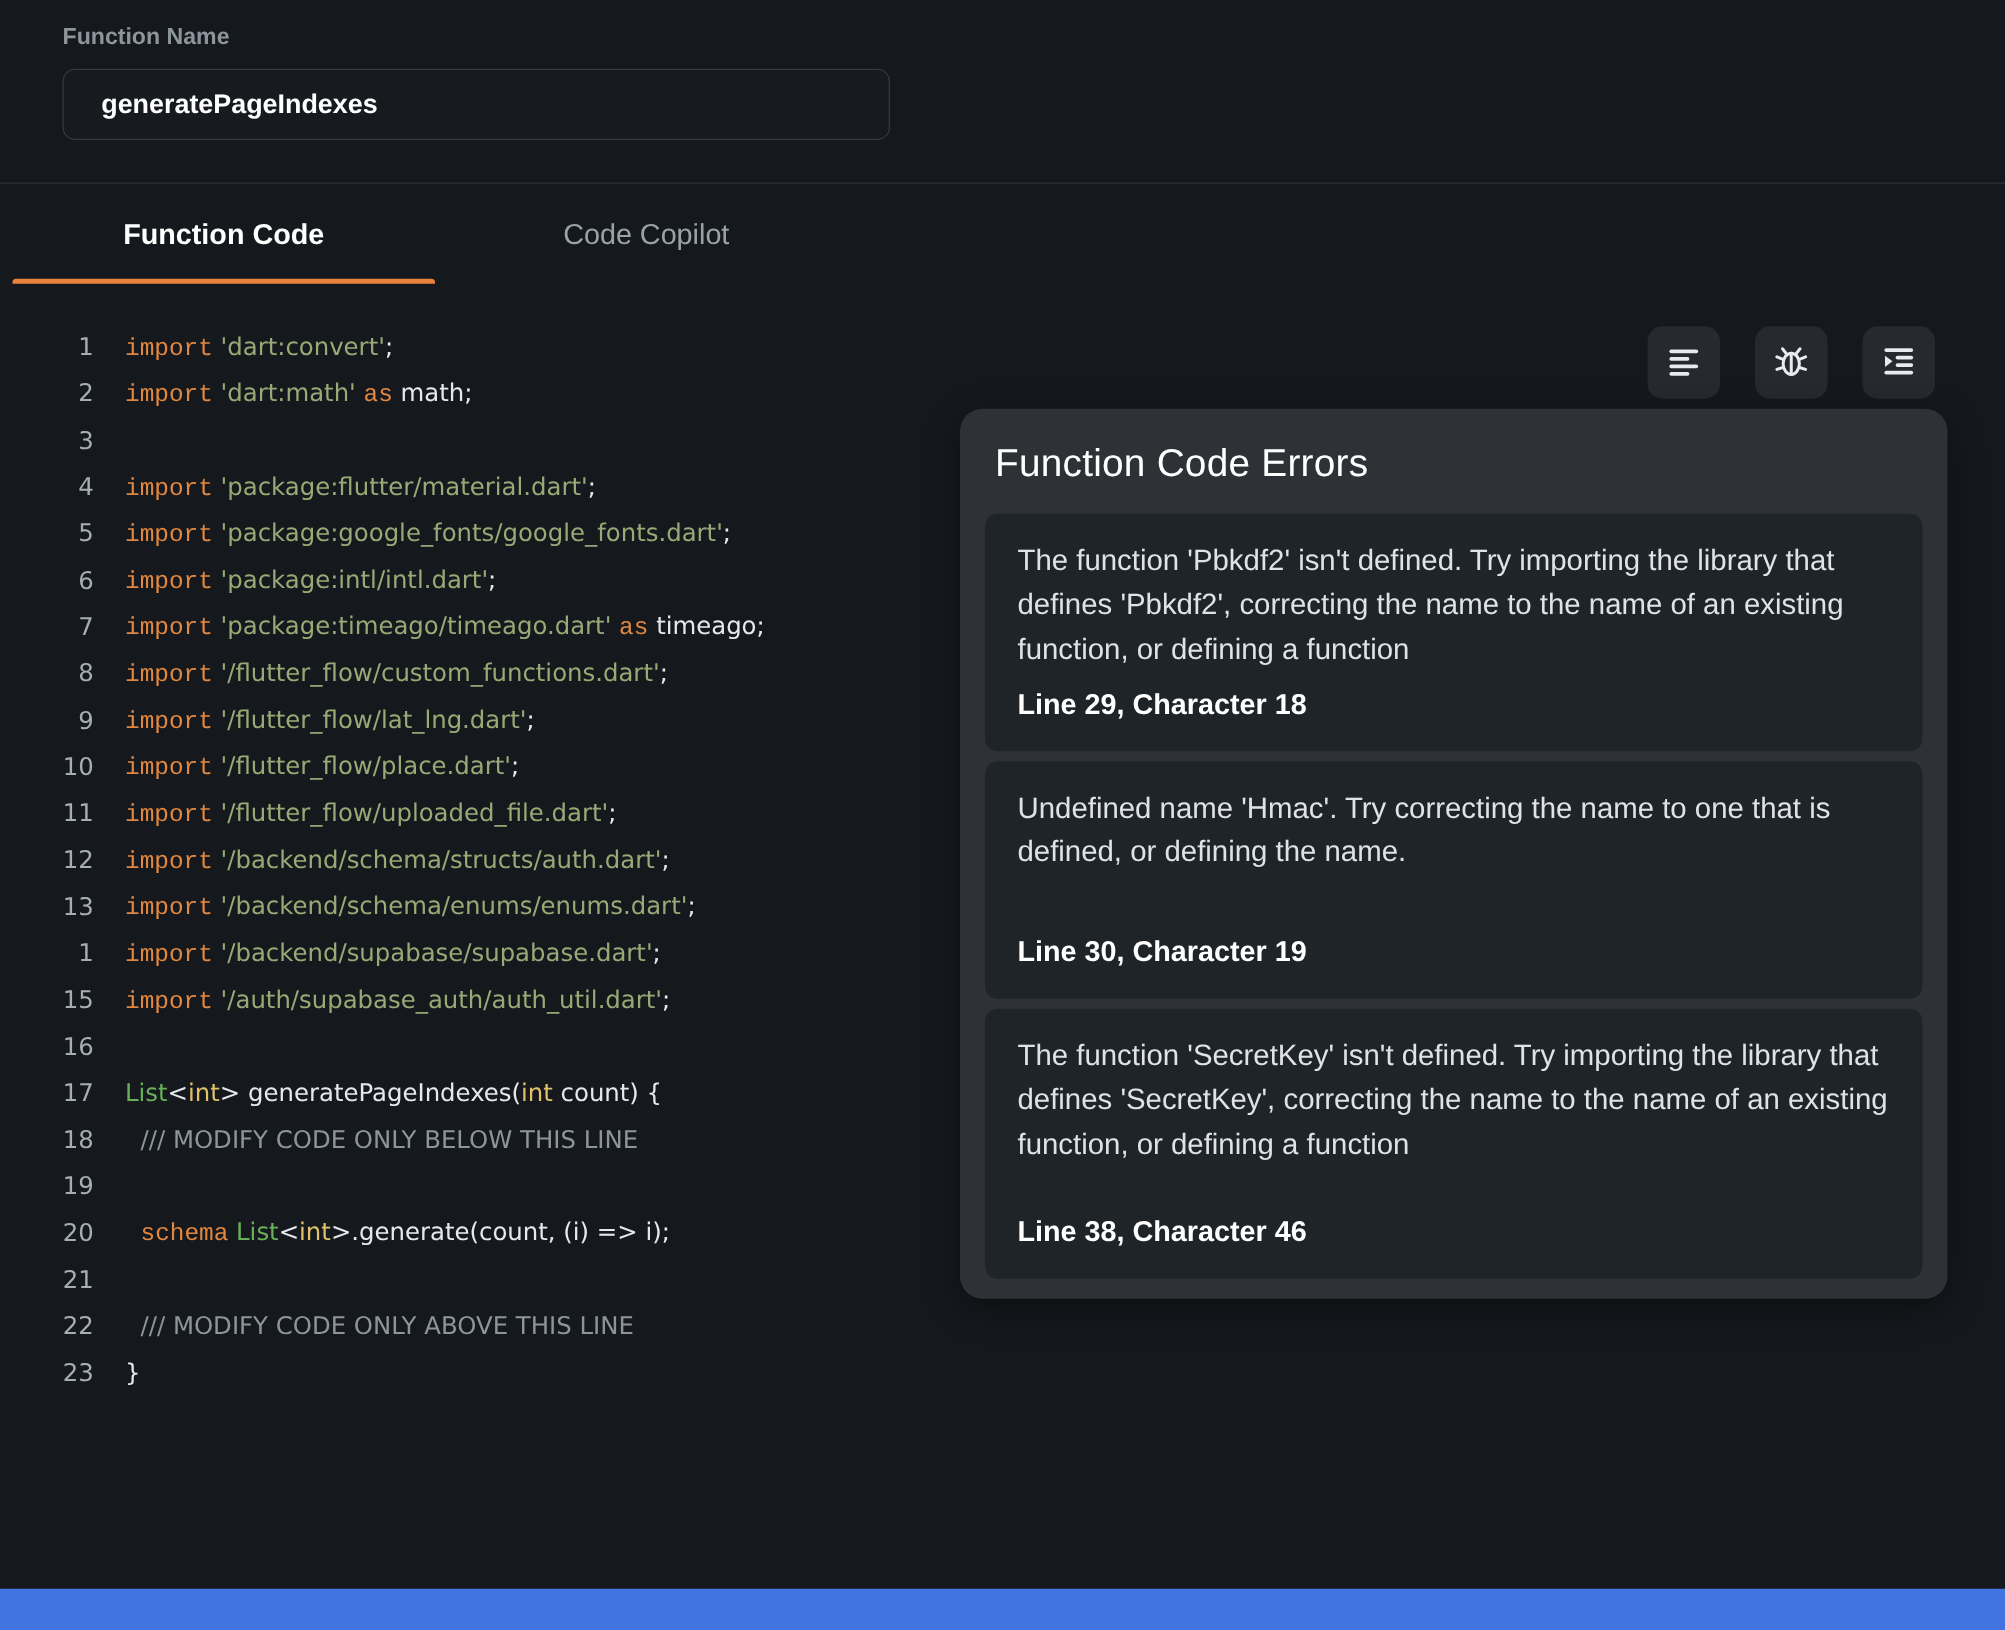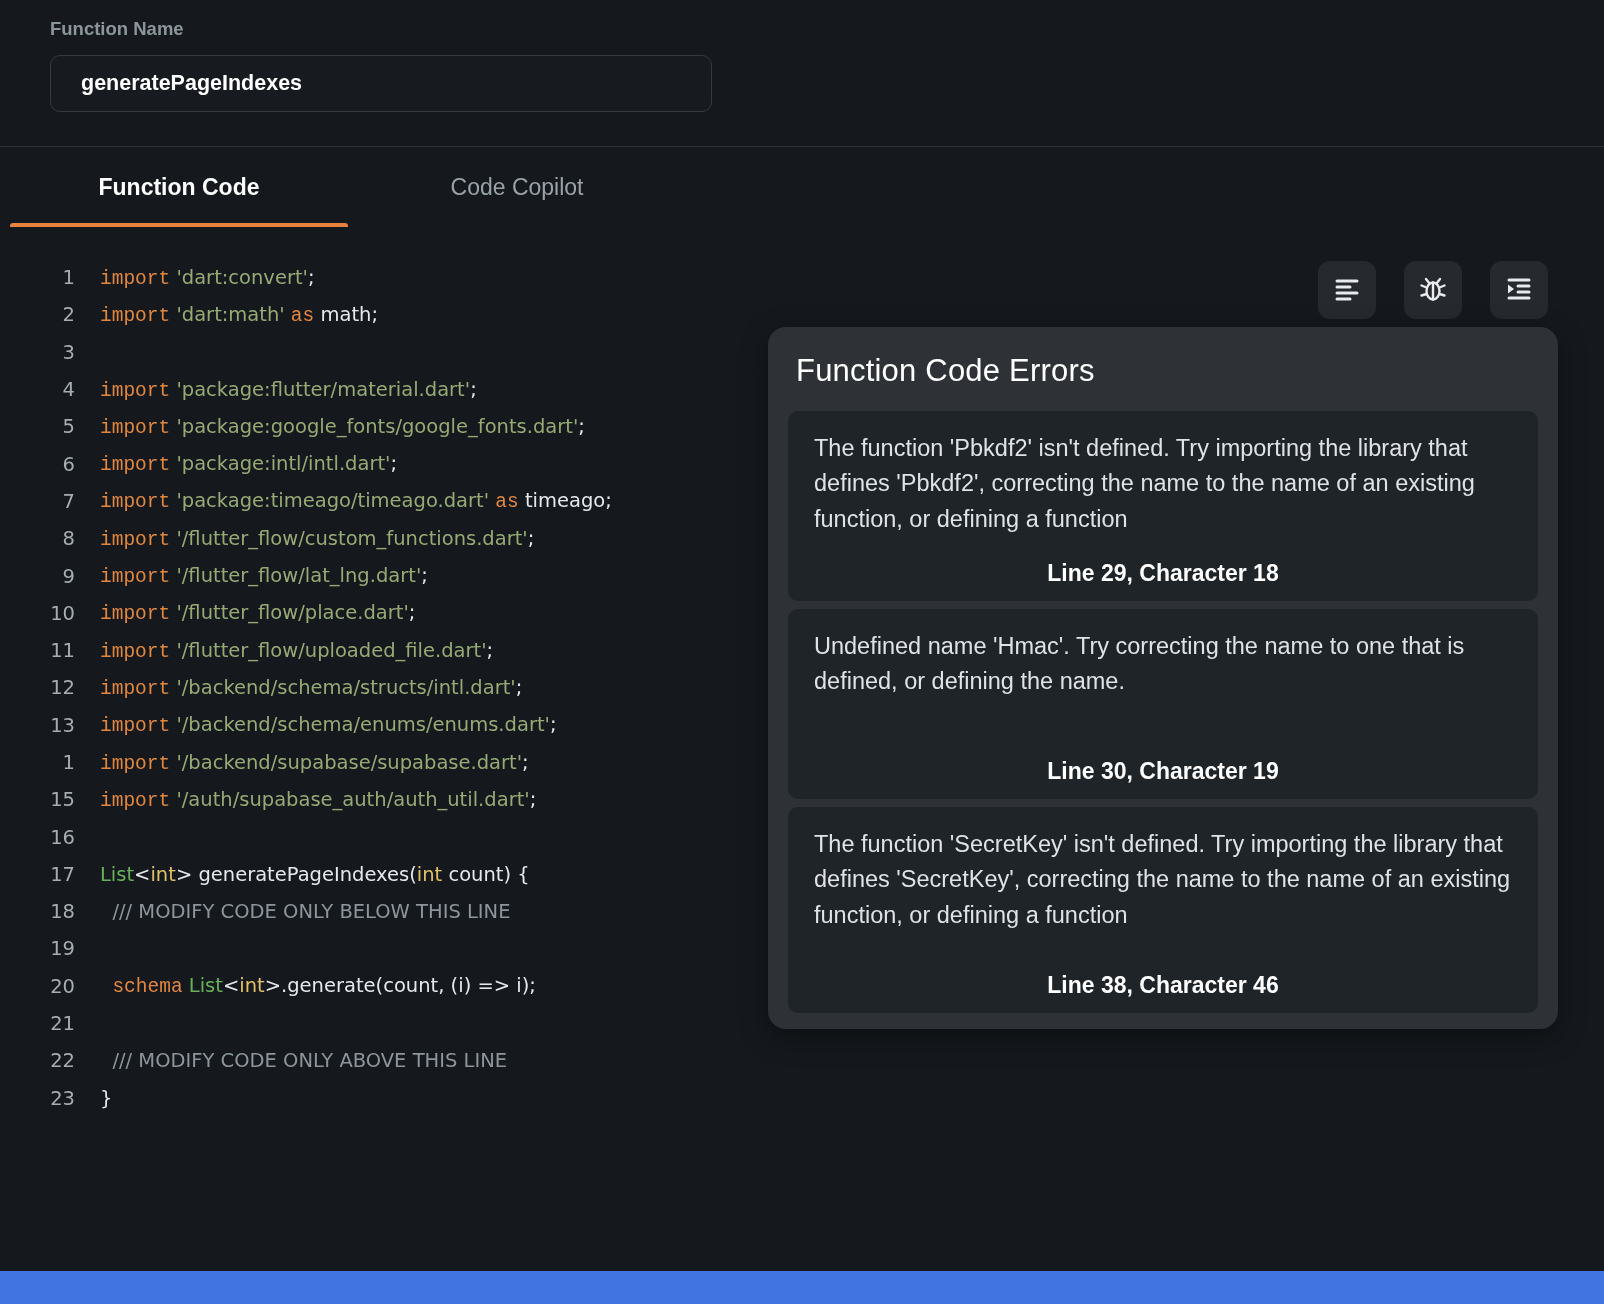--- a/index.html
+++ b/index.html
@@ -48,26 +48,26 @@
     display:flex; align-items:center; justify-content:center; cursor:pointer;
   }
 
   .errors-panel {
     position:absolute; left:768px; top:100px; width:790px;
     background:#2e3237; border-radius:18px; padding:26px 20px 16px;
     box-shadow:0 8px 28px rgba(0,0,0,.4);
   }
   .errors-title { font-size:31px; font-weight:400; color:#fff; margin:0 0 22px 8px; letter-spacing:.2px; }
   .error-card {
-    background:#1f2428; border-radius:10px; padding:20px 26px 14px;
+    background:#1f2428; border-radius:10px; padding:20px 26px 24px;
     margin-bottom:8px; min-height:190px; display:flex; flex-direction:column;
   }
   .error-card:last-child { margin-bottom:0;gap:27px; }
   .error-message { font-size:23.5px; line-height:1.5; color:#dfe2e6; }
-  .error-location { margin-top:auto; padding-top:12px; font-size:23px; font-weight:700; color:#fff; text-align:center; }
+  .error-location { margin-top:auto; padding-top:12px; font-size:23px; font-weight:700; color:#fff; text-align:left; }
 
   .footer-bar { position:absolute; left:0; bottom:0; width:100%; height:33px; background:var(--footer,#4173e1); cursor:pointer; }
 </style>
 </head>
 <body>
 
 <div class="top-section">
   <label class="field-label">Function Name</label>
   <div class="name-input">
     <span>generatePageIndexes</span>
@@ -124,21 +124,21 @@
       <div class="code-row">
         <span class="gutter">10</span>
         <span class="code-text"><span class="tok-kw">import</span><span class="tok-pln"> </span><span class="tok-str">'/flutter_flow/place.dart'</span><span class="tok-pln">;</span></span>
       </div>
       <div class="code-row">
         <span class="gutter">11</span>
         <span class="code-text"><span class="tok-kw">import</span><span class="tok-pln"> </span><span class="tok-str">'/flutter_flow/uploaded_file.dart'</span><span class="tok-pln">;</span></span>
       </div>
       <div class="code-row">
         <span class="gutter">12</span>
-        <span class="code-text"><span class="tok-kw">import</span><span class="tok-pln"> </span><span class="tok-str">'/backend/schema/structs/intl.dart'</span><span class="tok-pln">;</span></span>
+        <span class="code-text"><span class="tok-kw">import</span><span class="tok-pln"> </span><span class="tok-str">'/backend/schema/structs/auth.dart'</span><span class="tok-pln">;</span></span>
       </div>
       <div class="code-row">
         <span class="gutter">13</span>
         <span class="code-text"><span class="tok-kw">import</span><span class="tok-pln"> </span><span class="tok-str">'/backend/schema/enums/enums.dart'</span><span class="tok-pln">;</span></span>
       </div>
       <div class="code-row">
         <span class="gutter">1</span>
         <span class="code-text"><span class="tok-kw">import</span><span class="tok-pln"> </span><span class="tok-str">'/backend/supabase/supabase.dart'</span><span class="tok-pln">;</span></span>
       </div>
       <div class="code-row">

